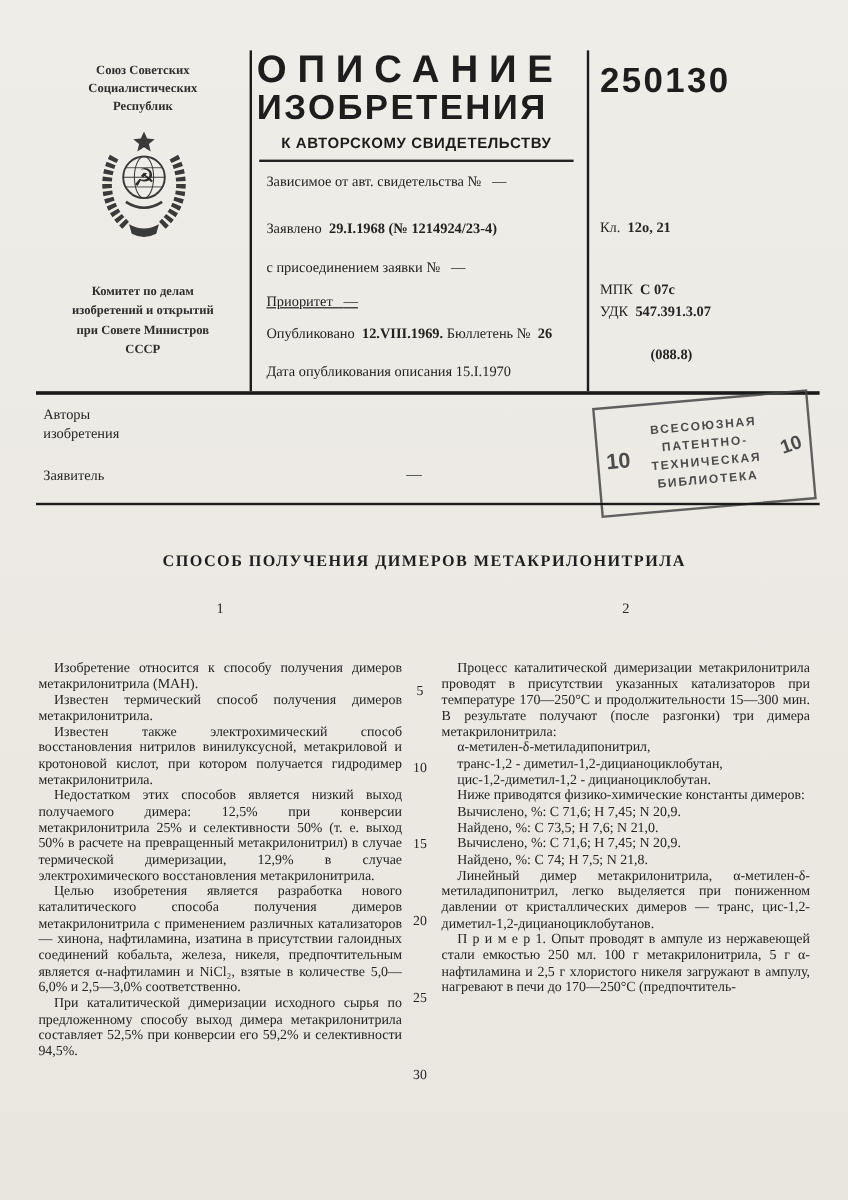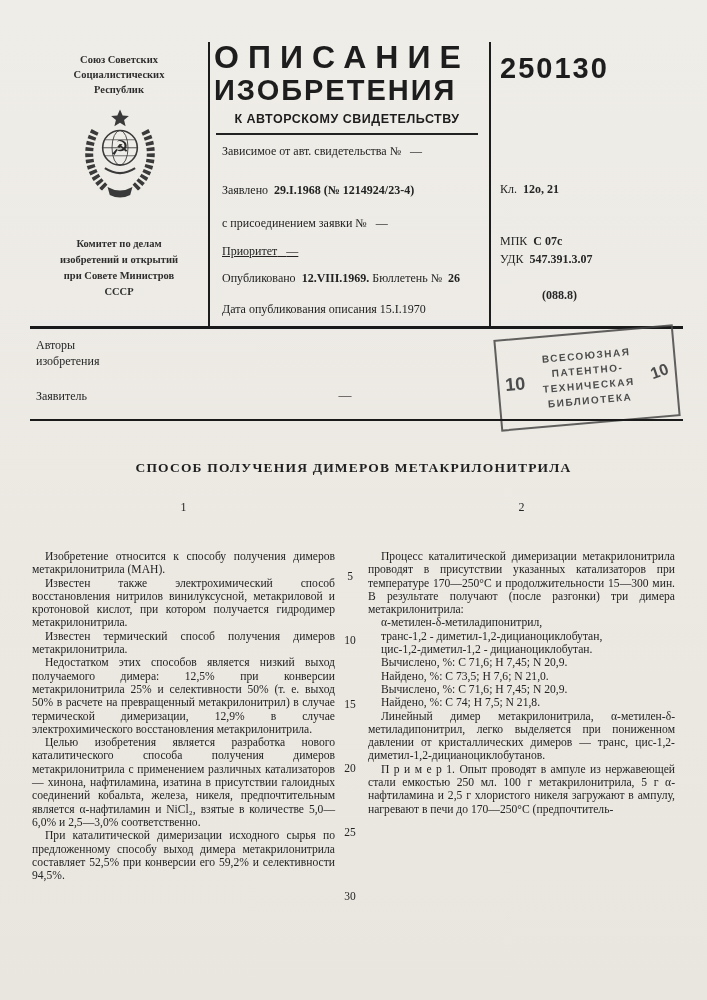--- a/index.html
+++ b/index.html
@@ -176,32 +176,33 @@
 
   <div class="abs hrule2"></div>
 
   <div class="abs invention-title">СПОСОБ ПОЛУЧЕНИЯ ДИМЕРОВ МЕТАКРИЛОНИТРИЛА</div>
 
   <div class="abs colnum cn1">1</div>
   <div class="abs colnum cn2">2</div>
 
   <div class="abs col col1">
     <p>Изобретение относится к способу получения димеров метакрилонитрила (МАН).</p>
+    <p>Известен термический способ получения димеров метакрилонитрила.</p>
     <p>Известен также электрохимический способ восстановления нитрилов винилуксусной, метакриловой и кротоновой кислот, при котором получается гидродимер метакрилонитрила.</p>
-    <p>Известен термический способ получения димеров метакрилонитрила.</p>
     <p>Недостатком этих способов является низкий выход получаемого димера: 12,5% при конверсии метакрилонитрила 25% и селективности 50% (т. е. выход 50% в расчете на превращенный метакрилонитрил) в случае термической димеризации, 12,9% в случае электрохимического восстановления метакрилонитрила.</p>
     <p>Целью изобретения является разработка нового каталитического способа получения димеров метакрилонитрила с применением различных катализаторов — хинона, нафтиламина, изатина в присутствии галоидных соединений кобальта, железа, никеля, предпочтительным является α-нафтиламин и NiCl₂, взятые в количестве 5,0—6,0% и 2,5—3,0% соответственно.</p>
     <p>При каталитической димеризации исходного сырья по предложенному способу выход димера метакрилонитрила составляет 52,5% при конверсии его 59,2% и селективности 94,5%.</p>
   </div>
 
   <div class="abs col col2">
     <p>Процесс каталитической димеризации метакрилонитрила проводят в присутствии указанных катализаторов при температуре 170—250°С и продолжительности 15—300 мин. В результате получают (после разгонки) три димера метакрилонитрила:</p>
     <p>α-метилен-δ-метиладипонитрил,</p>
     <p>транс-1,2 - диметил-1,2-дицианоциклобутан,</p>
     <p>цис-1,2-диметил-1,2 - дицианоциклобутан.</p>
+    <p>Ниже приводятся физико-химические константы димеров:</p>
     <p>Вычислено, %: С 71,6; Н 7,45; N 20,9.</p>
     <p>Найдено, %: С 73,5; Н 7,6; N 21,0.</p>
     <p>Вычислено, %: С 71,6; Н 7,45; N 20,9.</p>
     <p>Найдено, %: С 74; Н 7,5; N 21,8.</p>
     <p>Линейный димер метакрилонитрила, α-метилен-δ-метиладипонитрил, легко выделяется при пониженном давлении от кристаллических димеров — транс, цис-1,2-диметил-1,2-дицианоциклобутанов.</p>
     <p>П р и м е р  1.  Опыт проводят в ампуле из нержавеющей стали емкостью 250 мл. 100 г метакрилонитрила, 5 г α-нафтиламина и 2,5 г хлористого никеля загружают в ампулу, нагревают в печи до 170—250°С (предпочтитель-</p>
   </div>
 
   <div class="abs gutter-num g5">5</div>
   <div class="abs gutter-num g10">10</div>

